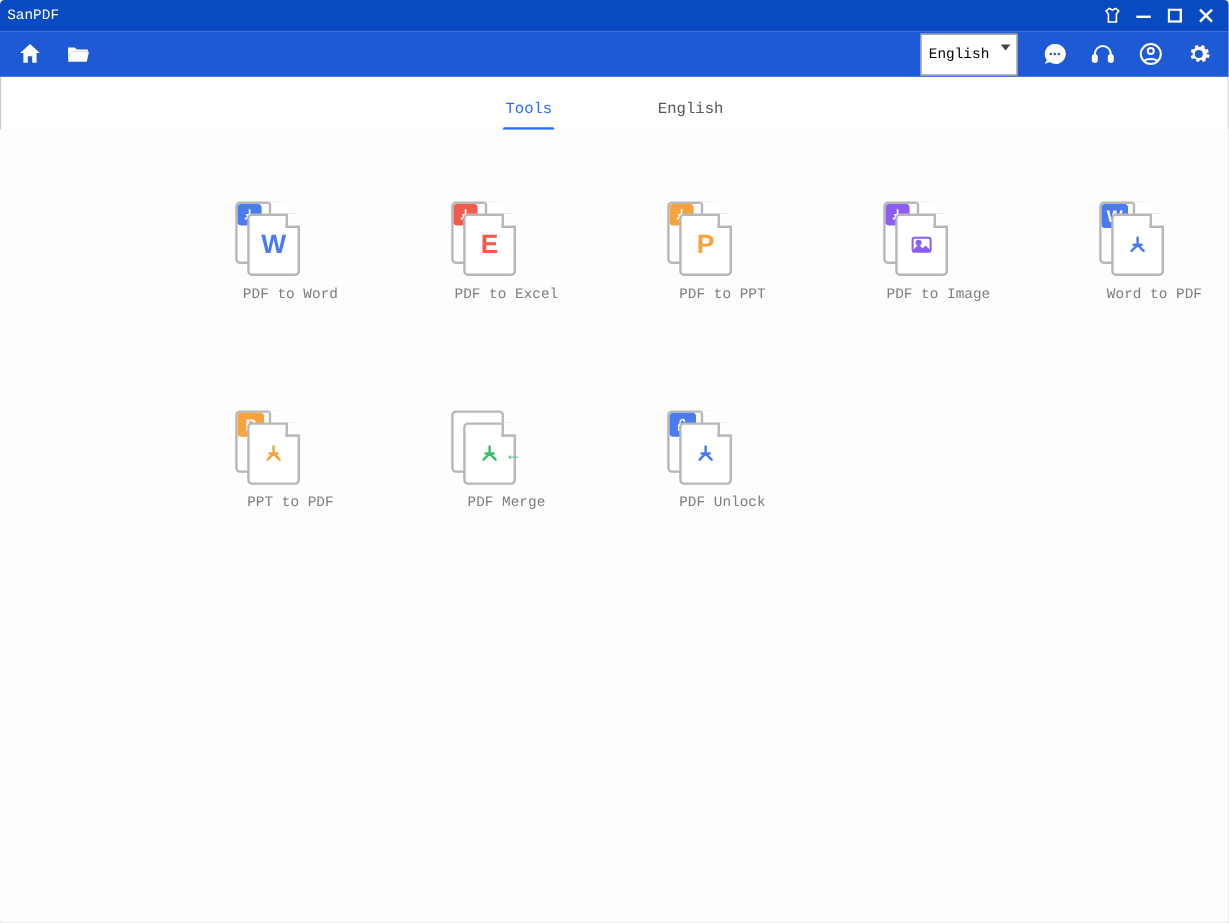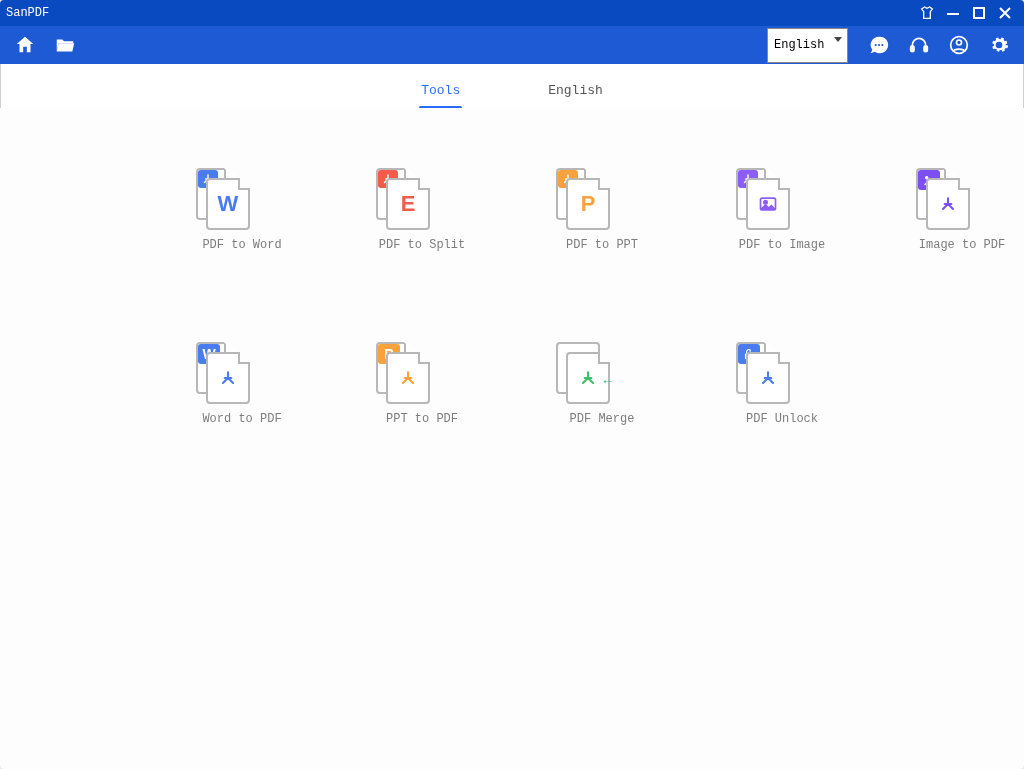--- a/index.html
+++ b/index.html
@@ -142,21 +142,21 @@
                 <svg width="14" height="14" viewBox="0 0 24 24" fill="none" stroke="#fff" stroke-width="2.5" stroke-linecap="round">
                   <path d="M12 5v7M12 12l-6 6M12 12l6 6M8 12h8" stroke="#fff"></path>
                 </svg>
               </div>
             </div>
             <div class="page-front">
               <div class="fold2"></div>
               <span style="font-family:Arial;font-weight:bold;font-size:22px;color:#f25a4a">E</span>
             </div>
           </div>
-          <div class="tool-label">PDF to Split</div>
+          <div class="tool-label">PDF to Excel</div>
         </div>
         <div class="tool">
           <div class="ficon">
             <div class="page-back">
               <div class="fold"></div>
               <div class="badge" style="background: rgb(247, 162, 60); width: 20px; height: 18px; left: 0px; top: 0px;">
                 <svg width="14" height="14" viewBox="0 0 24 24" fill="none" stroke="#fff" stroke-width="2.5" stroke-linecap="round">
                   <path d="M12 5v7M12 12l-6 6M12 12l6 6M8 12h8" stroke="#fff"></path>
                 </svg>
               </div>
@@ -186,40 +186,20 @@
                 <path d="M3 19l6-6 4 4 3-3 5 5" fill="#8b5cf6"></path>
               </svg>
             </div>
           </div>
           <div class="tool-label">PDF to Image</div>
         </div>
         <div class="tool">
           <div class="ficon">
             <div class="page-back">
               <div class="fold"></div>
-              <div class="badge" style="background: rgb(125, 79, 242);">
-                <svg width="14" height="14" viewBox="0 0 24 24" fill="#fff">
-                  <circle cx="8" cy="8" r="3"></circle>
-                  <path d="M3 20l6-6 4 4 3-3 6 6z"></path>
-                </svg>
-              </div>
-            </div>
-            <div class="page-front">
-              <div class="fold2"></div>
-              <svg width="20" height="20" viewBox="0 0 24 24" fill="none" stroke="#7d4ff2" stroke-width="2.5" stroke-linecap="round">
-                <path d="M12 5v7M12 12l-6 6M12 12l6 6M8 12h8"></path>
-              </svg>
-            </div>
-          </div>
-          <div class="tool-label">Image to PDF</div>
-        </div>
-        <div class="tool">
-          <div class="ficon">
-            <div class="page-back">
-              <div class="fold"></div>
               <div class="badge" style="background: rgb(74, 124, 240); color: rgb(255, 255, 255); font-family: Arial; font-weight: bold; font-size: 14px;">W</div>
             </div>
             <div class="page-front">
               <div class="fold2"></div>
               <svg width="20" height="20" viewBox="0 0 24 24" fill="none" stroke="#4a7cf0" stroke-width="2.5" stroke-linecap="round">
                 <path d="M12 5v7M12 12l-6 6M12 12l6 6M8 12h8"></path>
               </svg>
             </div>
           </div>
           <div class="tool-label">Word to PDF</div>

